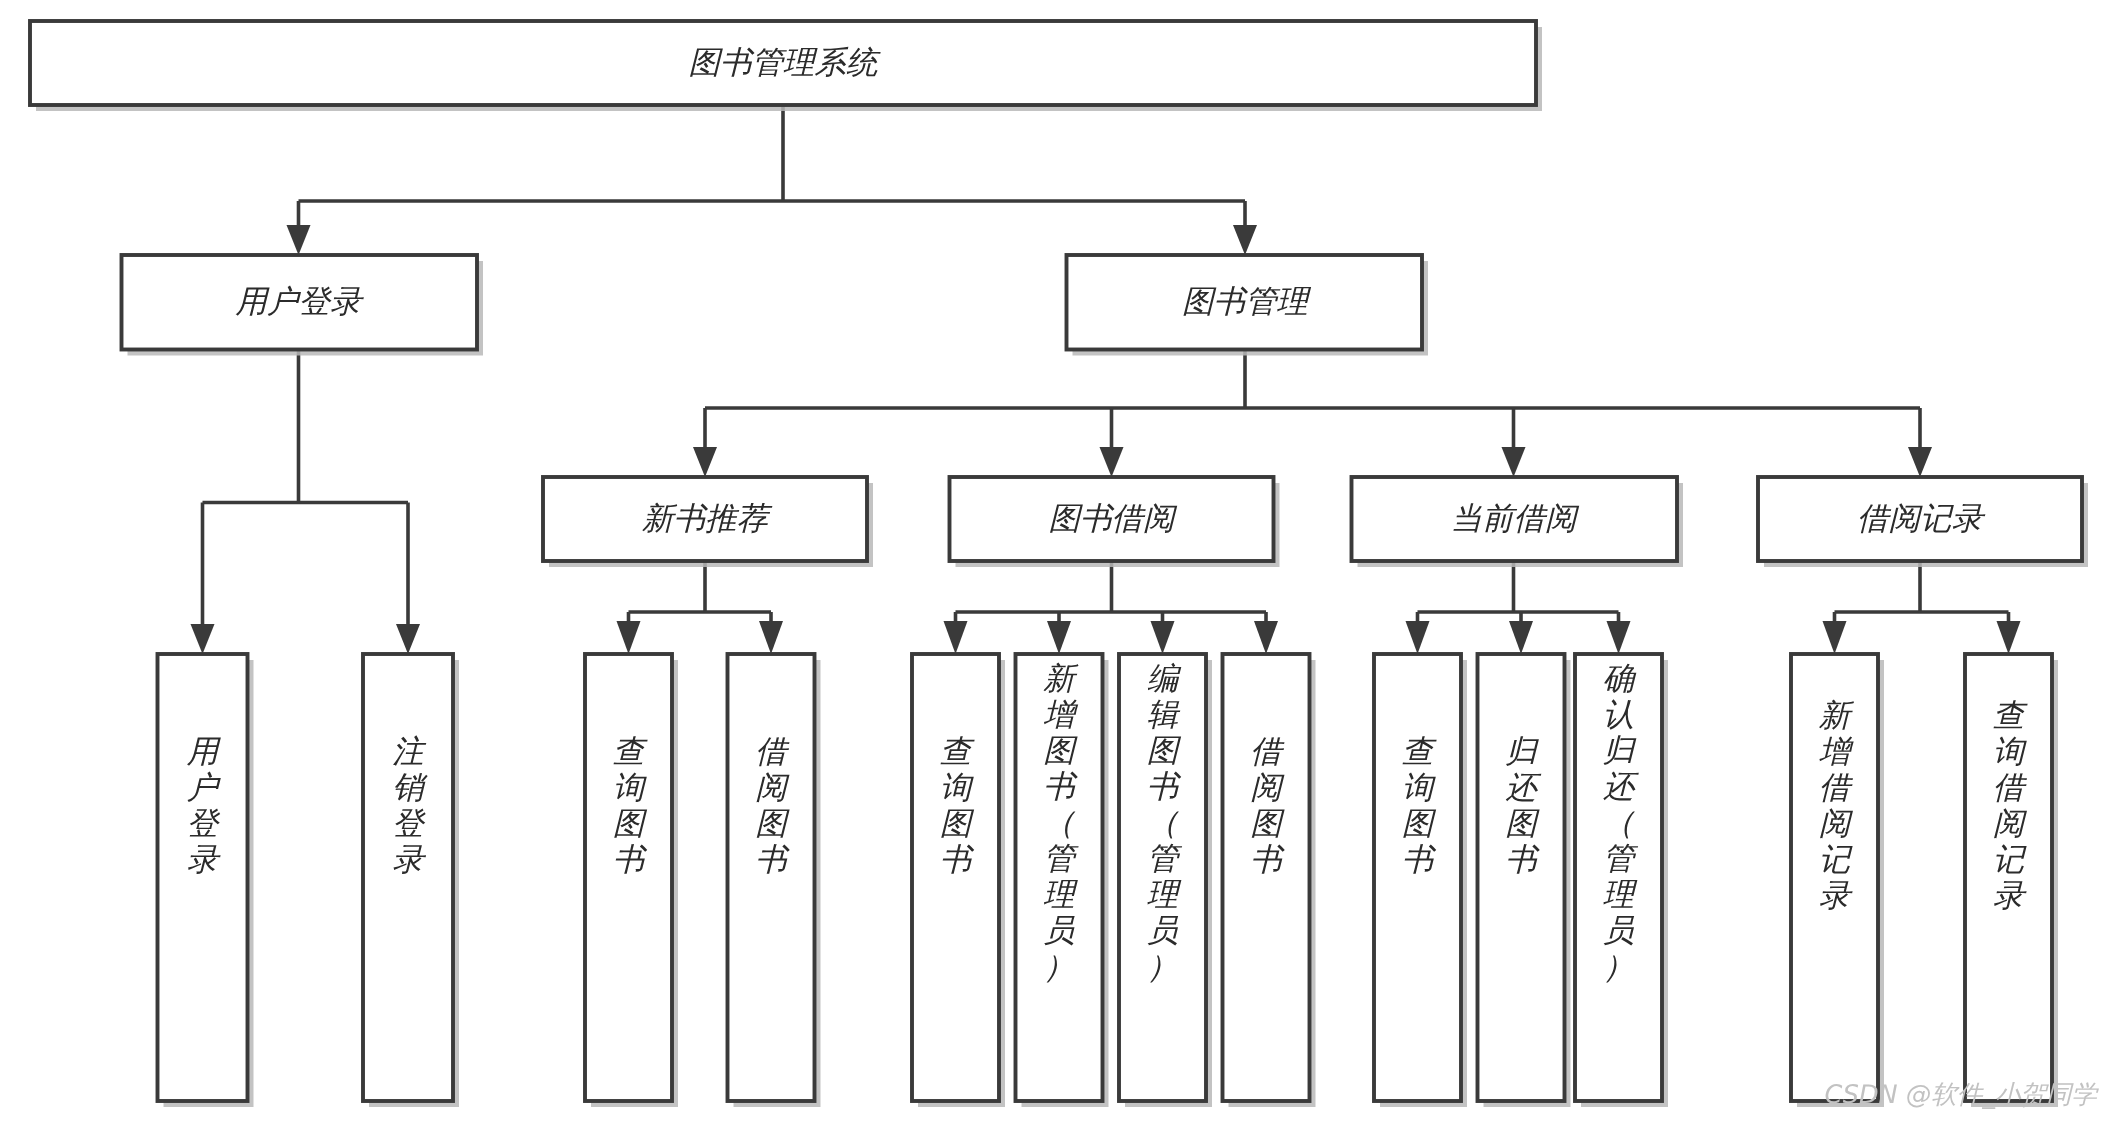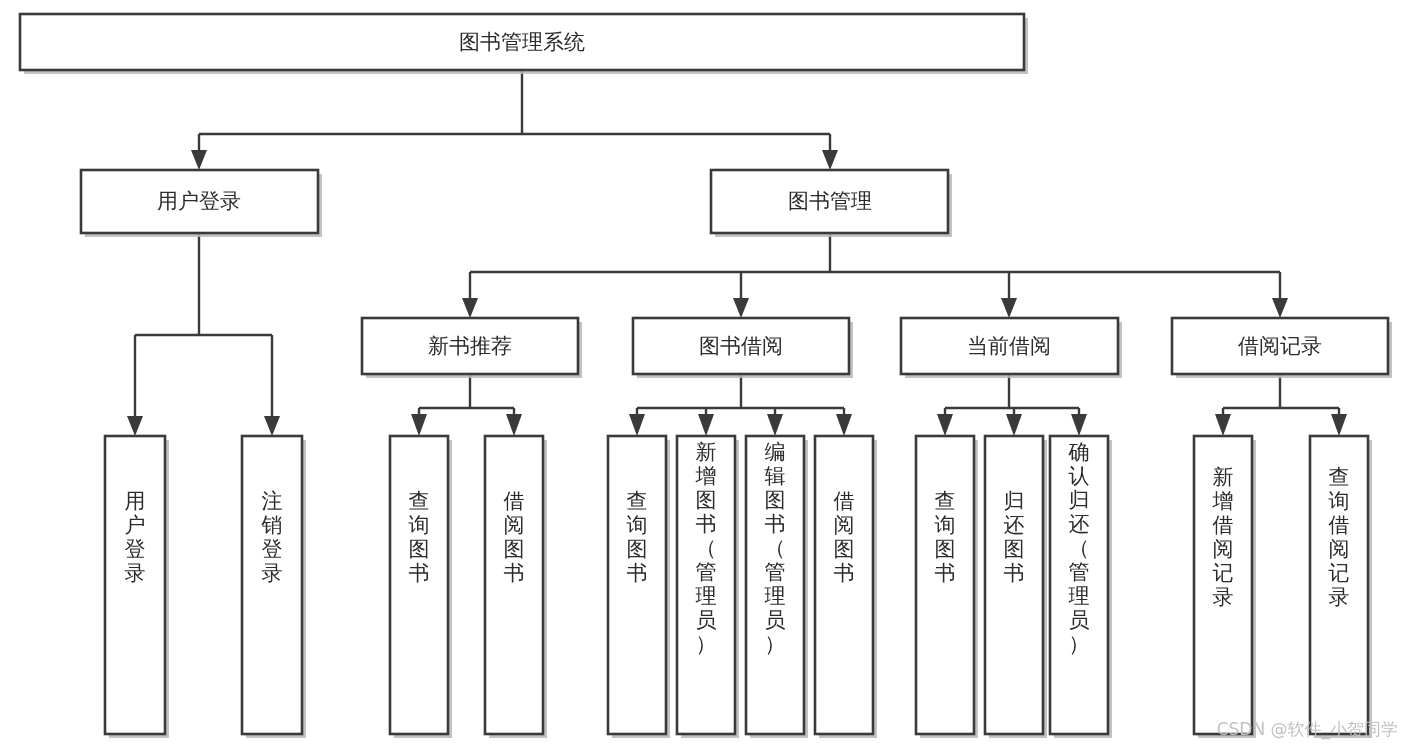--- a/index.html
+++ b/index.html
@@ -12,20 +12,21 @@
     height: 747px;
     overflow: hidden;
     font-family: "DejaVu Sans", "Liberation Sans", sans-serif;
     position: relative;
   }
   #diagram-root {
     position: absolute;
     left: 0; top: 0;
     width: 1231px;
     height: 747px;
+    font-style: italic;
   }
   svg.diagram {
     display: block;
     width: 1405px;
     height: 747px;
   }
   .node-rect {
     fill: #ffffff;
     stroke: #3a3a3a;
     stroke-width: 2.6;

